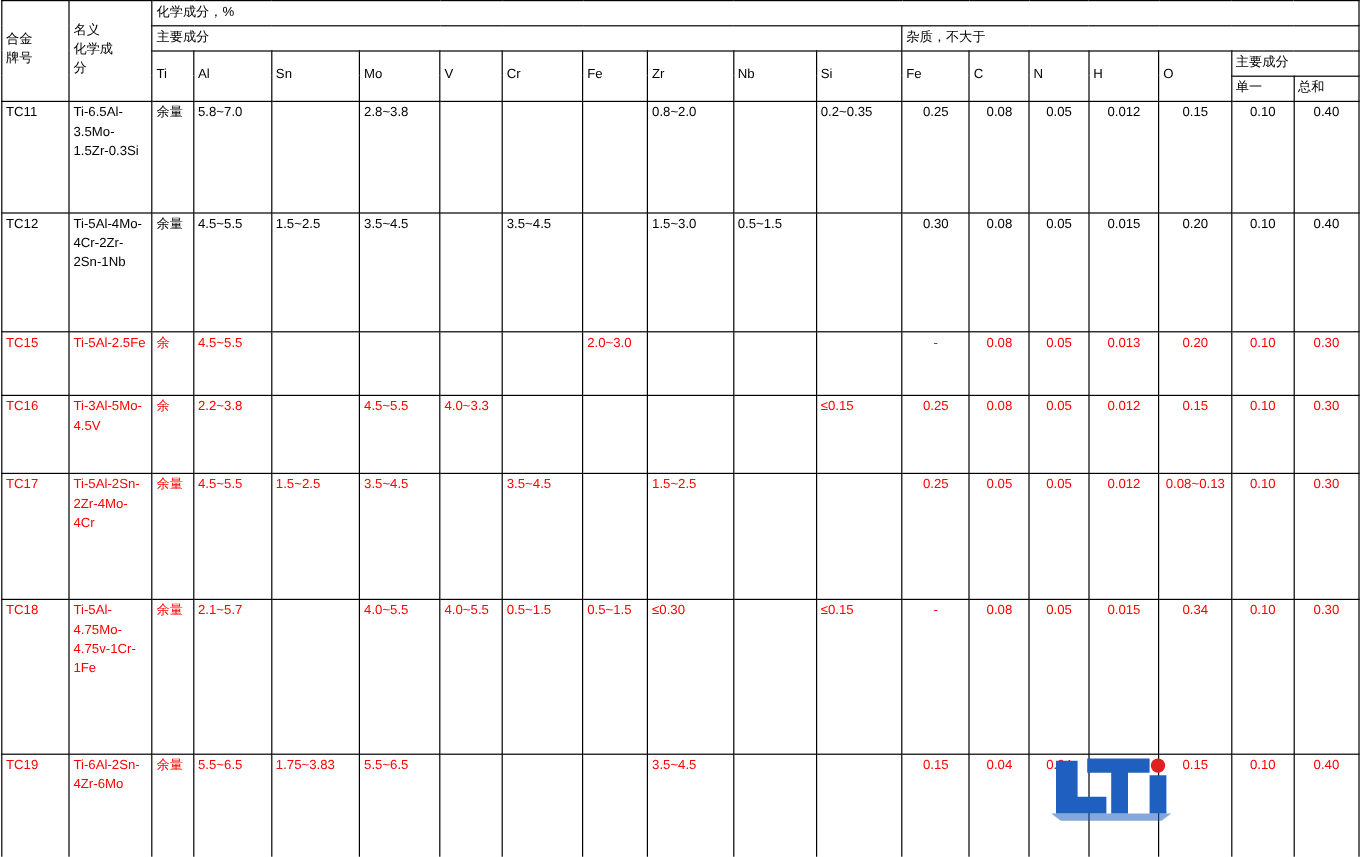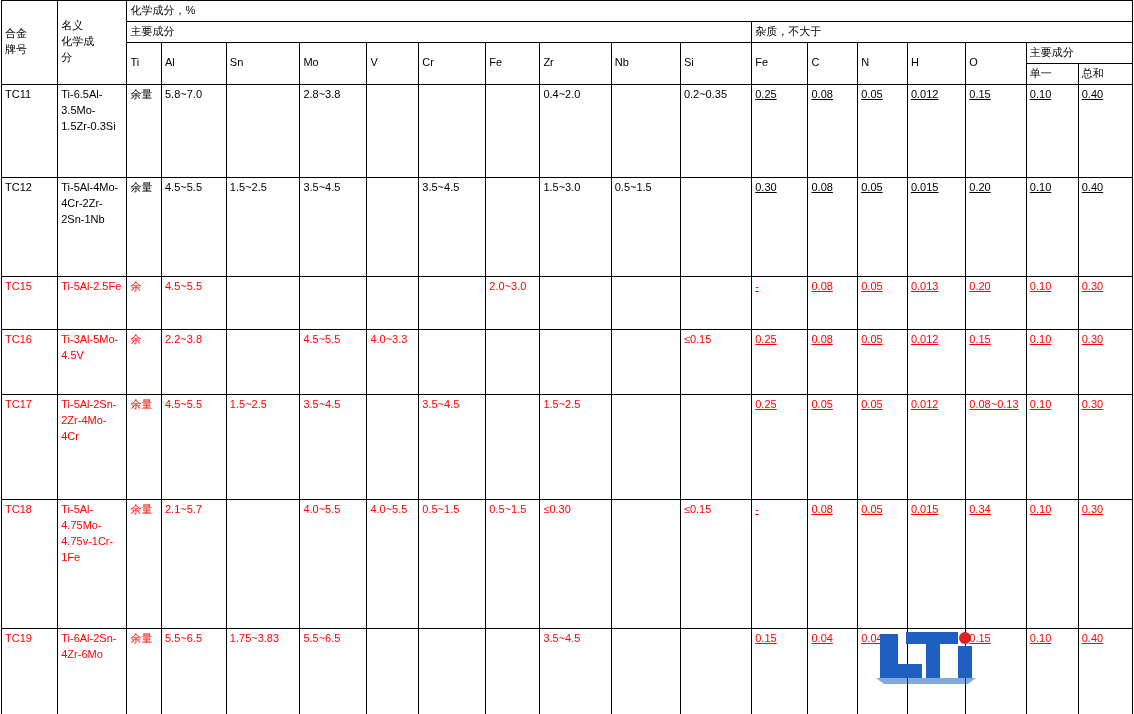--- a/index.html
+++ b/index.html
@@ -28,21 +28,21 @@
     padding:2px 3px;
     line-height:1.45;
     font-weight:normal;
     word-wrap:break-word;
     overflow-wrap:break-word;
   }
   table.alloy th{
     text-align:left;
     vertical-align:middle;
   }
-  td.c{ text-align:left;text-decoration:underline; }
+  td.c{ text-align:center; }
   td.l{ text-align:left; }
   .red{ color:#ff0000; }
   .black{ color:#000000;margin-top:17px; }
   
   col.c0{width:52px}
   col.c1{width:64px}
   col.c2{width:32px}
   col.c3{width:60px}
   col.c4{width:68px}
   col.c5{width:62px}
@@ -142,21 +142,21 @@
       <tr>
         <td class="l black" style="height:88px">TC11</td>
         <td class="l black">Ti-6.5Al-3.5Mo-1.5Zr-0.3Si</td>
         <td class="l black">余量</td>
         <td class="l black">5.8~7.0</td>
         <td class="l black"></td>
         <td class="l black">2.8~3.8</td>
         <td class="l black"></td>
         <td class="l black"></td>
         <td class="l black"></td>
-        <td class="l black">0.4~2.0</td>
+        <td class="l black">0.8~2.0</td>
         <td class="l black"></td>
         <td class="l black">0.2~0.35</td>
         <td class="c black">0.25</td>
         <td class="c black">0.08</td>
         <td class="c black">0.05</td>
         <td class="c black">0.012</td>
         <td class="c black">0.15</td>
         <td class="c black">0.10</td>
         <td class="c black">0.40</td>
       </tr>

